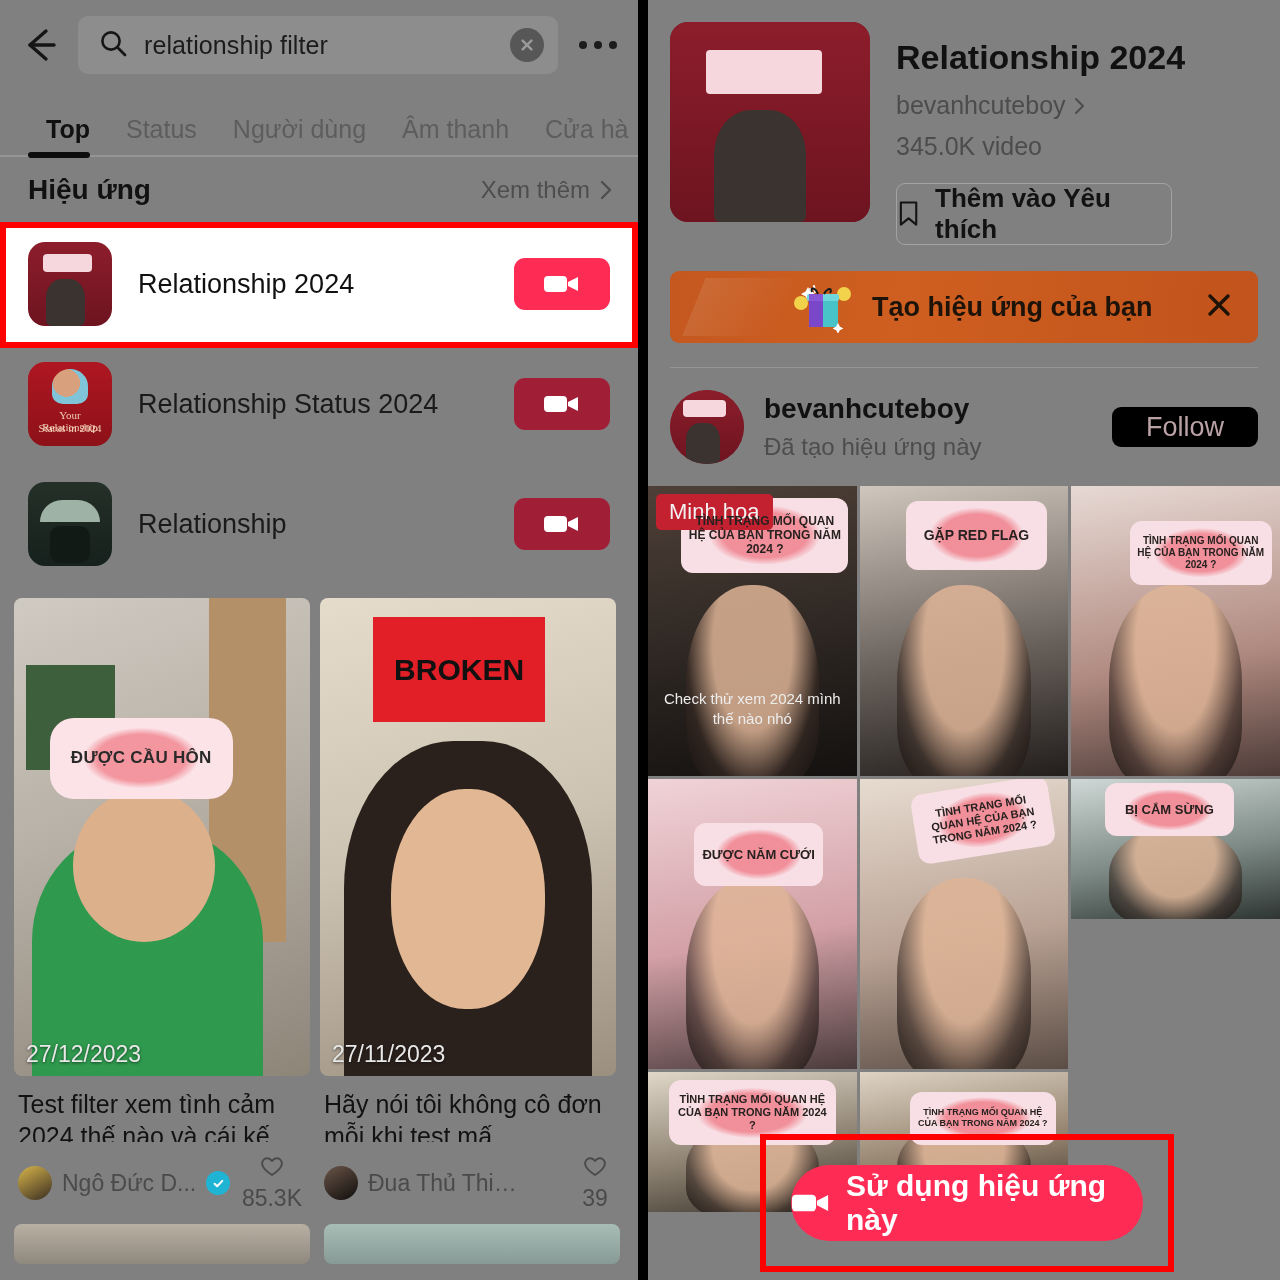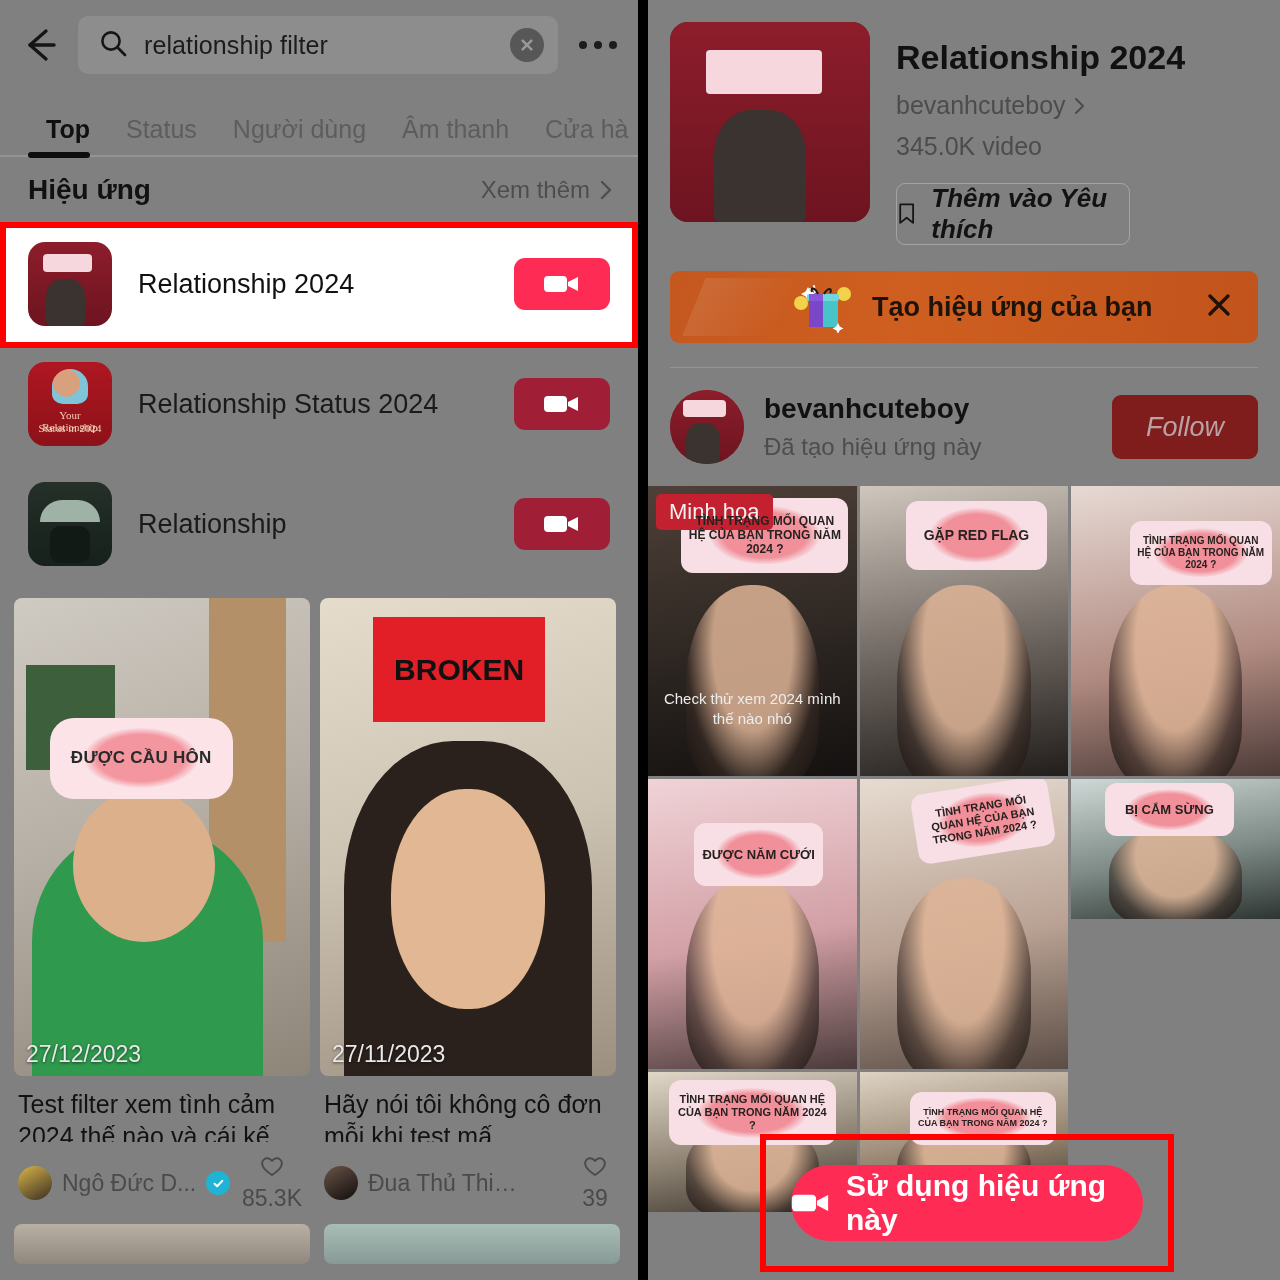--- a/index.html
+++ b/index.html
@@ -229,22 +229,21 @@
     background: #6d1420;
   }
   .eff-info { flex: 1 1 auto; padding-top: 16px; }
   .eff-title { font-size: 34px; font-weight: bold; color: #111; }
   .eff-author { font-size: 25px; color: #4c4c4c; margin-top: 14px; display:flex; align-items:center; gap:7px;}
   .eff-count { font-size: 25px; color: #4c4c4c; margin-top: 12px; }
   .fav-btn {
     margin-top: 22px; height: 62px;
     border: 1px solid rgba(255,255,255,0.28); border-radius: 9px;
     display: flex; align-items: center; justify-content: center; gap: 15px;
-    width: 234px;
-    font-style: italic;
+    width: 276px;
   }
   .fav-btn span { font-size: 26px; font-weight: bold; color: #121212; }
 
   .promo {
     margin: 26px 22px 0 22px; height: 72px; border-radius: 9px;
     background: linear-gradient(100deg, #c4581f 0%, #cf5f20 40%, #c1531c 100%);
     display: flex; align-items: center; position: relative; overflow: hidden;
   }
   .promo .chev {
     position:absolute; left: 4%; top: 10%; width: 90px; height: 80%;
@@ -256,23 +255,23 @@
   .promo-x { position: absolute; right: 24px; top: 50%; transform: translateY(-50%); }
 
   .divider { height: 1px; background: rgba(255,255,255,.16); margin: 24px 22px 0 22px; }
 
   .creator-row { display: flex; align-items: center; padding: 22px 22px 0 22px; gap: 20px; }
   .avatar-lg { width: 74px; height: 74px; border-radius: 50%; overflow: hidden; flex: 0 0 auto; position: relative; background:#7c1a26; }
   .creator-texts { flex: 1 1 auto; }
   .creator-name { font-size: 28px; font-weight: bold; color: #111; }
   .creator-sub { font-size: 24px; color: #4d4d4d; margin-top: 8px; }
   .follow-btn {
-    width: 146px; height: 64px; border-radius: 9px; background: #7f1d1d;
+    width: 146px; height: 40px; border-radius: 9px; background: #000000;
     display: flex; align-items: center; justify-content: center;
-    font-size: 27px; color: #b9a1a5; flex: 0 0 auto; font-style: italic;
+    font-size: 27px; color: #b9a1a5; flex: 0 0 auto;
   }
 
   .grid3 {
     margin-top: 22px;
     display: grid; grid-template-columns: repeat(3, 1fr);
     gap: 3px;
   }
   .gcell { position: relative; width: 100%; height: 290px; overflow: hidden; }
   .gcell.short { height: 140px; }
   .badge-minhhoa {

